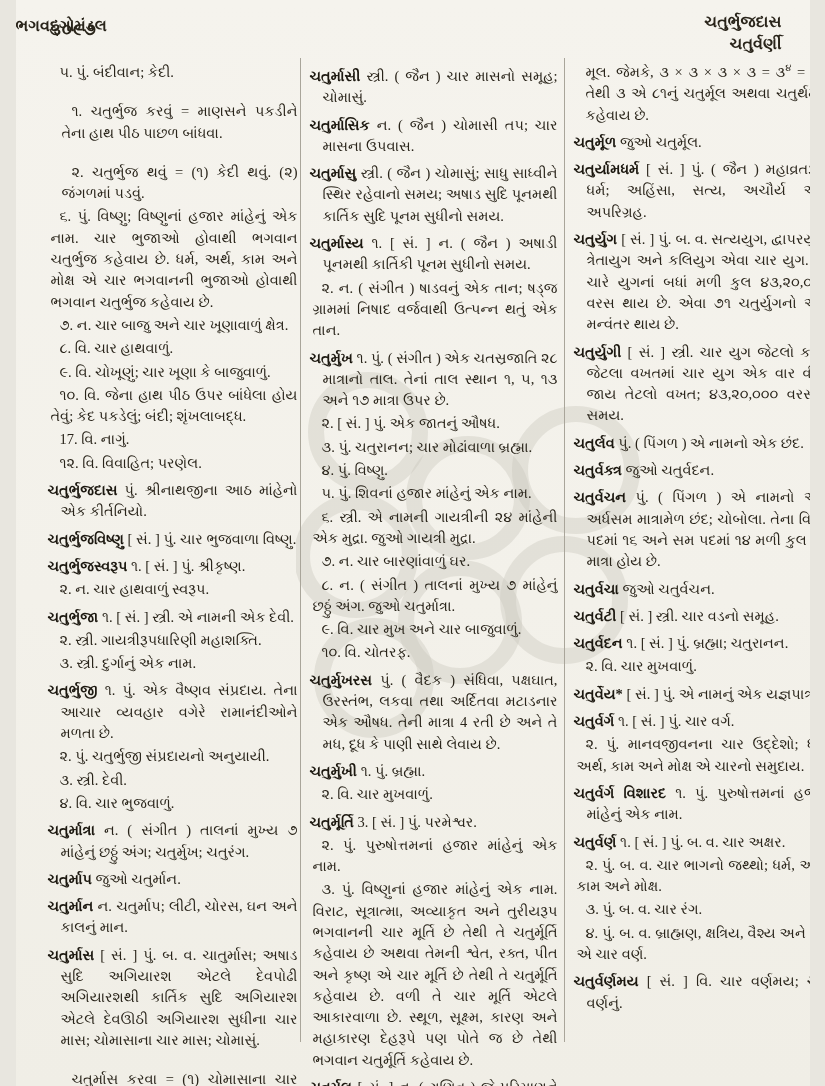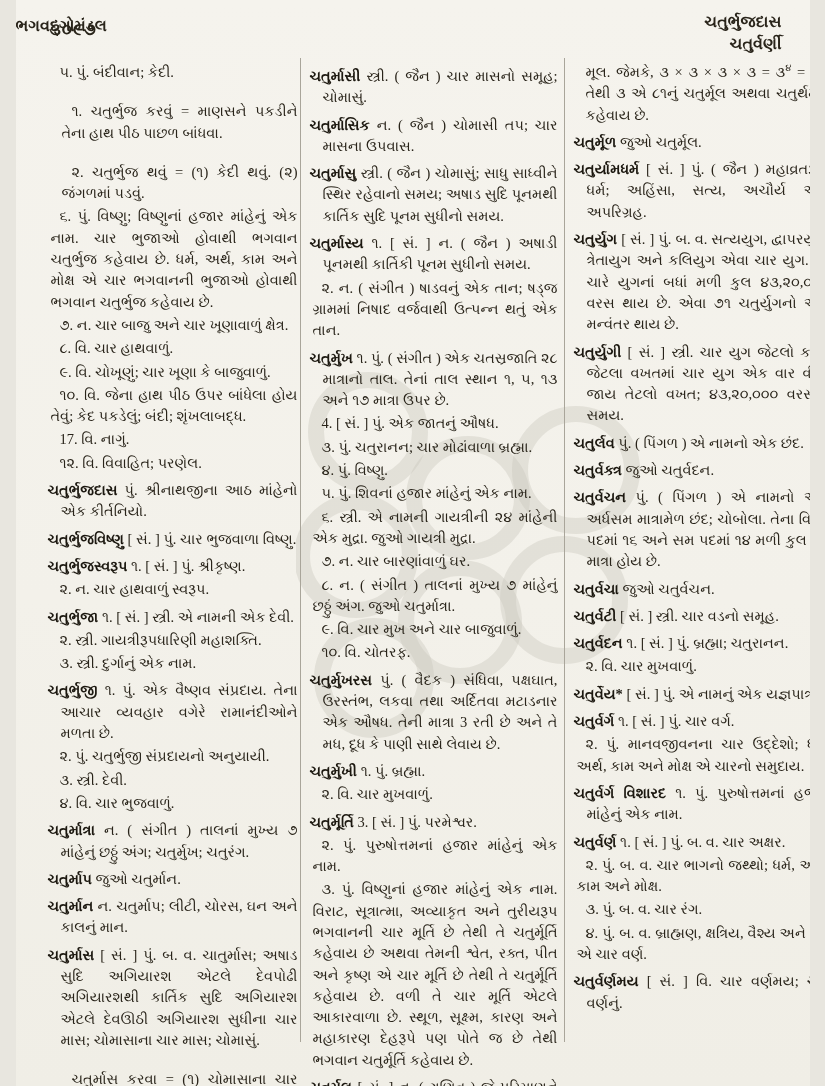--- a/index.html
+++ b/index.html
@@ -92,30 +92,30 @@
       <p class="entry"><b class="hw">ચતુર્માસ</b><span> [ સં. ] પું. બ. વ. ચાતુર્માસ; અષાડ સુદિ અગિયારશ એટલે દેવપોઢી અગિયારશથી કાર્તિક સુદિ અગિયારશ એટલે દેવઊઠી અગિયારશ સુધીના ચાર માસ; ચોમાસાના ચાર માસ; ચોમાસું.</span></p>
       <p class="idiom"><span>ચતુર્માસ કરવા = (૧) ચોમાસાના ચાર માસ એટલે અષાડ સુદિ અગિયારશથી કાર્તિક સુદિ અગિયારશ સુધી દિવસમાં એક વખત જમવું. (૨) ચોમાસામાં એક સ્થળે રહેવું.</span></p>
     </div>
   <div class="col col-2">
       <p class="entry"><b class="hw">ચતુર્માસી</b><span> સ્ત્રી. ( જૈન ) ચાર માસનો સમૂહ; ચોમાસું.</span></p>
       <p class="entry"><b class="hw">ચતુર્માસિક</b><span> ન. ( જૈન ) ચોમાસી તપ; ચાર માસના ઉપવાસ.</span></p>
       <p class="entry"><b class="hw">ચતુર્માસુ</b><span> સ્ત્રી. ( જૈન ) ચોમાસું; સાધુ સાધ્વીને સ્થિર રહેવાનો સમય; અષાડ સુદિ પૂનમથી કાર્તિક સુદિ પૂનમ સુધીનો સમય.</span></p>
       <p class="entry"><b class="hw">ચતુર્માસ્ય</b><span> ૧. [ સં. ] ન. ( જૈન ) અષાડી પૂનમથી કાર્તિકી પૂનમ સુધીનો સમય.</span></p>
       <p class="sense"><span>૨. ન. ( સંગીત ) ષાડવનું એક તાન; ષડ્જ ગ્રામમાં નિષાદ વર્જવાથી ઉત્પન્ન થતું એક તાન.</span></p>
       <p class="entry"><b class="hw">ચતુર્મુખ</b><span> ૧. પું. ( સંગીત ) એક ચતસ્રજાતિ ૨૮ માત્રાનો તાલ. તેનાં તાલ સ્થાન ૧, ૫, ૧૩ અને ૧૭ માત્રા ઉપર છે.</span></p>
-      <p class="sense"><span>4. [ સં. ] પું. એક જાતનું ઔષધ.</span></p>
+      <p class="sense"><span>૨. [ સં. ] પું. એક જાતનું ઔષધ.</span></p>
       <p class="sense"><span>૩. પું. ચતુરાનન; ચાર મોઢાંવાળા બ્રહ્મા.</span></p>
       <p class="sense"><span>૪. પું. વિષ્ણુ.</span></p>
       <p class="sense"><span>૫. પું. શિવનાં હજાર માંહેનું એક નામ.</span></p>
       <p class="sense"><span>૬. સ્ત્રી. એ નામની ગાયત્રીની ૨૪ માંહેની એક મુદ્રા. જુઓ ગાયત્રી મુદ્રા.</span></p>
       <p class="sense"><span>૭. ન. ચાર બારણાંવાળું ઘર.</span></p>
       <p class="sense"><span>૮. ન. ( સંગીત ) તાલનાં મુખ્ય ૭ માંહેનું છઠ્ઠું અંગ. જુઓ ચતુર્માત્રા.</span></p>
       <p class="sense"><span>૯. વિ. ચાર મુખ અને ચાર બાજુવાળું.</span></p>
       <p class="sense"><span>૧૦. વિ. ચોતરફ.</span></p>
-      <p class="entry"><b class="hw">ચતુર્મુખરસ</b><span> પું. ( વૈદક ) સંધિવા, પક્ષઘાત, ઉરસ્તંભ, લકવા તથા અર્દિતવા મટાડનાર એક ઔષધ. તેની માત્રા 3 રતી છે અને તે મધ, દૂધ કે પાણી સાથે લેવાય છે.</span></p>
+      <p class="entry"><b class="hw">ચતુર્મુખરસ</b><span> પું. ( વૈદક ) સંધિવા, પક્ષઘાત, ઉરસ્તંભ, લકવા તથા અર્દિતવા મટાડનાર એક ઔષધ. તેની માત્રા 4 રતી છે અને તે મધ, દૂધ કે પાણી સાથે લેવાય છે.</span></p>
       <p class="entry"><b class="hw">ચતુર્મુખી</b><span> ૧. પું. બ્રહ્મા.</span></p>
       <p class="sense"><span>૨. વિ. ચાર મુખવાળું.</span></p>
       <p class="entry"><b class="hw">ચતુર્મૂર્તિ</b><span> 3. [ સં. ] પું. પરમેશ્વર.</span></p>
       <p class="sense"><span>૨. પું. પુરુષોત્તમનાં હજાર માંહેનું એક નામ.</span></p>
       <p class="sense"><span>૩. પું. વિષ્ણુનાં હજાર માંહેનું એક નામ. વિરાટ, સૂત્રાત્મા, અવ્યાકૃત અને તુરીયરૂપ ભગવાનની ચાર મૂર્તિ છે તેથી તે ચતુર્મૂર્તિ કહેવાય છે અથવા તેમની શ્વેત, રક્ત, પીત અને કૃષ્ણ એ ચાર મૂર્તિ છે તેથી તે ચતુર્મૂર્તિ કહેવાય છે. વળી તે ચાર મૂર્તિ એટલે આકારવાળા છે. સ્થૂળ, સૂક્ષ્મ, કારણ અને મહાકારણ દેહરૂપે પણ પોતે જ છે તેથી ભગવાન ચતુર્મૂર્તિ કહેવાય છે.</span></p>
       <p class="entry"><b class="hw">ચતુર્મૂલ</b><span> [ સં. ] ન. ( ગણિત ) જે પરિમાણને પોતાનાથી જ ચાર વાર ગુણવાથી આપેલું પરિમાણ આવે તે પરિમાણને આપેલા પરિમાણનું</span></p>
     </div>
   <div class="col col-3">
       <p class="cont"><span>મૂલ. જેમકે, ૩ × ૩ × ૩ × ૩ = ૩</span><sup>૪</sup><span> = ૮૧. તેથી ૩ એ ૮૧નું ચતુર્મૂલ અથવા ચતુર્થમૂલ કહેવાય છે.</span></p>
       <p class="entry"><b class="hw">ચતુર્મૂળ</b><span> જુઓ ચતુર્મૂલ.</span></p>

